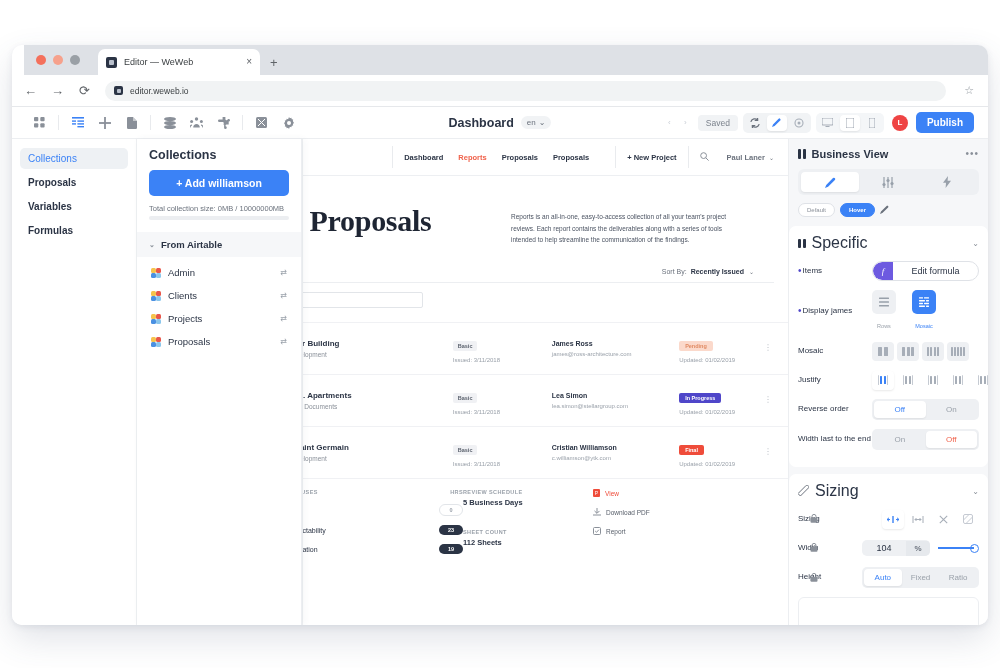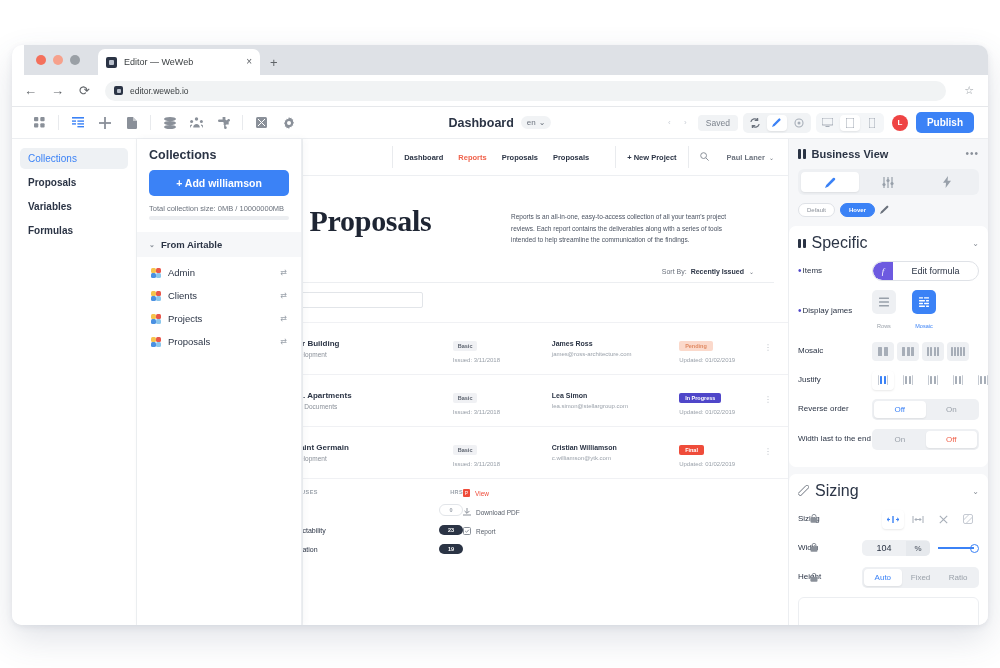--- a/index.html
+++ b/index.html
@@ -768,20 +768,26 @@
               <span class="d-label">onstructability</span>
               <span class="d-pill pill-dark">23</span>
             </div>
             <div class="d-line">
               <span class="d-label">oordination</span>
               <span class="d-pill pill-dark">19</span>
             </div>
           </div>
 
 
+          <div class="d-col3">
+            <div class="d-head">REVIEW SCHEDULE</div>
+            <div class="d-val">5 Business Days</div>
+            <div class="d-head d-gap" style="margin-top:22px">SHEET COUNT</div>
+            <div class="d-val">112 Sheets</div>
+          </div>
 
           <div class="d-col4">
             <div class="d-act red">
               <span class="actico">
                 <svg width="7" height="8" viewBox="0 0 7 8">
                     <rect x="0" y="0" width="7" height="8" rx="1" fill="#ef4c3a"></rect>
                     <text x="3.5" y="6" font-size="5" fill="#fff" text-anchor="middle" font-family="Liberation Sans">P</text>
                   </svg>
               </span>
               <span>View</span>

